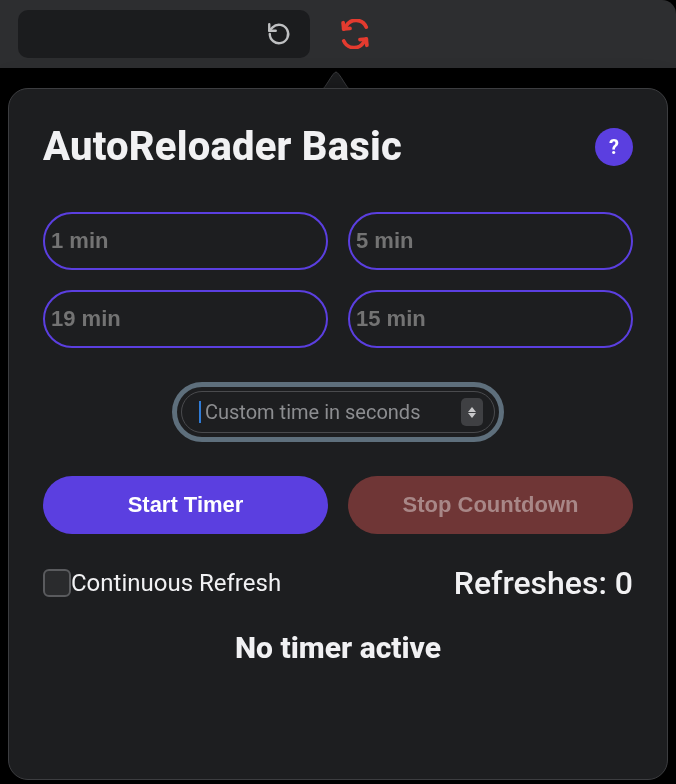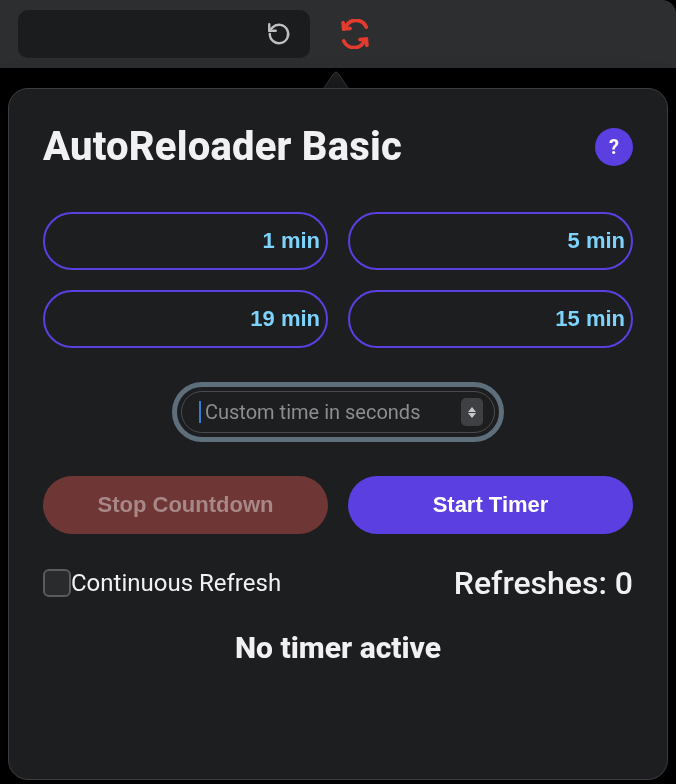--- a/index.html
+++ b/index.html
@@ -11,21 +11,21 @@
   .ext-icon svg{width:30px;height:30px;display:block;}
   
   .pointer{position:absolute;top:68px;left:318px;width:36px;height:24px;}
   .pointer svg{display:block;}
   
   .panel{position:absolute;top:88px;left:8px;right:8px;bottom:4px;background:#1d1e20;border:1px solid #3c3d40;border-radius:20px;box-shadow:0 6px 30px rgba(0,0,0,.6);padding:34px 34px 24px;box-sizing:border-box;}
   .header{display:flex;align-items:center;justify-content:space-between;margin-bottom:42px;}
   .title{color:#f1f1f3;font-size:40px;font-weight:800;letter-spacing:.2px;}
   .help{width:38px;height:38px;border-radius:50%;background:#5b3fe0;color:#fff;display:flex;align-items:center;justify-content:center;font-size:20px;font-weight:700;}
   .preset-grid{display:grid;grid-template-columns:1fr 1fr;gap:20px 20px;}
-  .preset{height:58px;border:2px solid #5b3fe0;border-radius:30px;background:transparent;color:#7dd3fc;font-size:22px;font-weight:700;display:flex;align-items:center;justify-content:flex-end;cursor:pointer;}
+  .preset{height:58px;border:2px solid #5b3fe0;border-radius:30px;background:transparent;color:#737373;font-size:22px;font-weight:700;display:flex;align-items:center;justify-content:flex-start;cursor:pointer;}
   .custom-row{display:flex;justify-content:center;margin-top:34px;}
   .custom-wrap{position:relative;width:332px;height:60px;border:5px solid #5e6f7c;border-radius:34px;background:#1d1e20;display:flex;align-items:center;padding:0 46px 0 26px;box-sizing:border-box;}
   .custom-wrap::before{content:"";position:absolute;inset:4px;border:1px solid #4a4b4e;border-radius:26px;pointer-events:none;}
   .custom-input{flex:1;background:transparent;border:none;outline:none;color:#9e9fa2;font-size:20px;font-family:inherit;}
   .custom-input::placeholder{color:#8c8d90;}
   .caret{position:absolute;left:22px;top:14px;bottom:14px;width:2px;background:#2f7bd6;}
   .stepper{position:absolute;right:16px;top:50%;transform:translateY(-50%);width:22px;height:28px;background:#3f4043;border-radius:5px;display:flex;flex-direction:column;align-items:center;justify-content:center;gap:1px;}
   .stepper .arr{width:0;height:0;border-left:4px solid transparent;border-right:4px solid transparent;}
   .stepper .up{border-bottom:5px solid #c8c8ca;}
   .stepper .down{border-top:5px solid #c8c8ca;}
@@ -98,25 +98,25 @@
         <div class="caret"></div>
         <input class="custom-input" type="text" placeholder="Custom time in seconds" style="">
         <div class="stepper">
           <div class="arr up"></div>
           <div class="arr down"></div>
         </div>
       </div>
     </div>
 
     <div class="action-row">
+      <button class="btn btn-start">
+        <span>Start Timer</span>
+      </button>
       <button class="btn btn-stop">
         <span>Stop Countdown</span>
-      </button>
-      <button class="btn btn-start">
-        <span>Start Timer</span>
       </button>
     </div>
 
     <div class="status-row">
       <div class="check-pair">
         <div class="checkbox"></div>
         <span>Continuous Refresh</span>
       </div>
       <div class="refresh-count">
         <span>Refreshes: </span><span>0</span>

